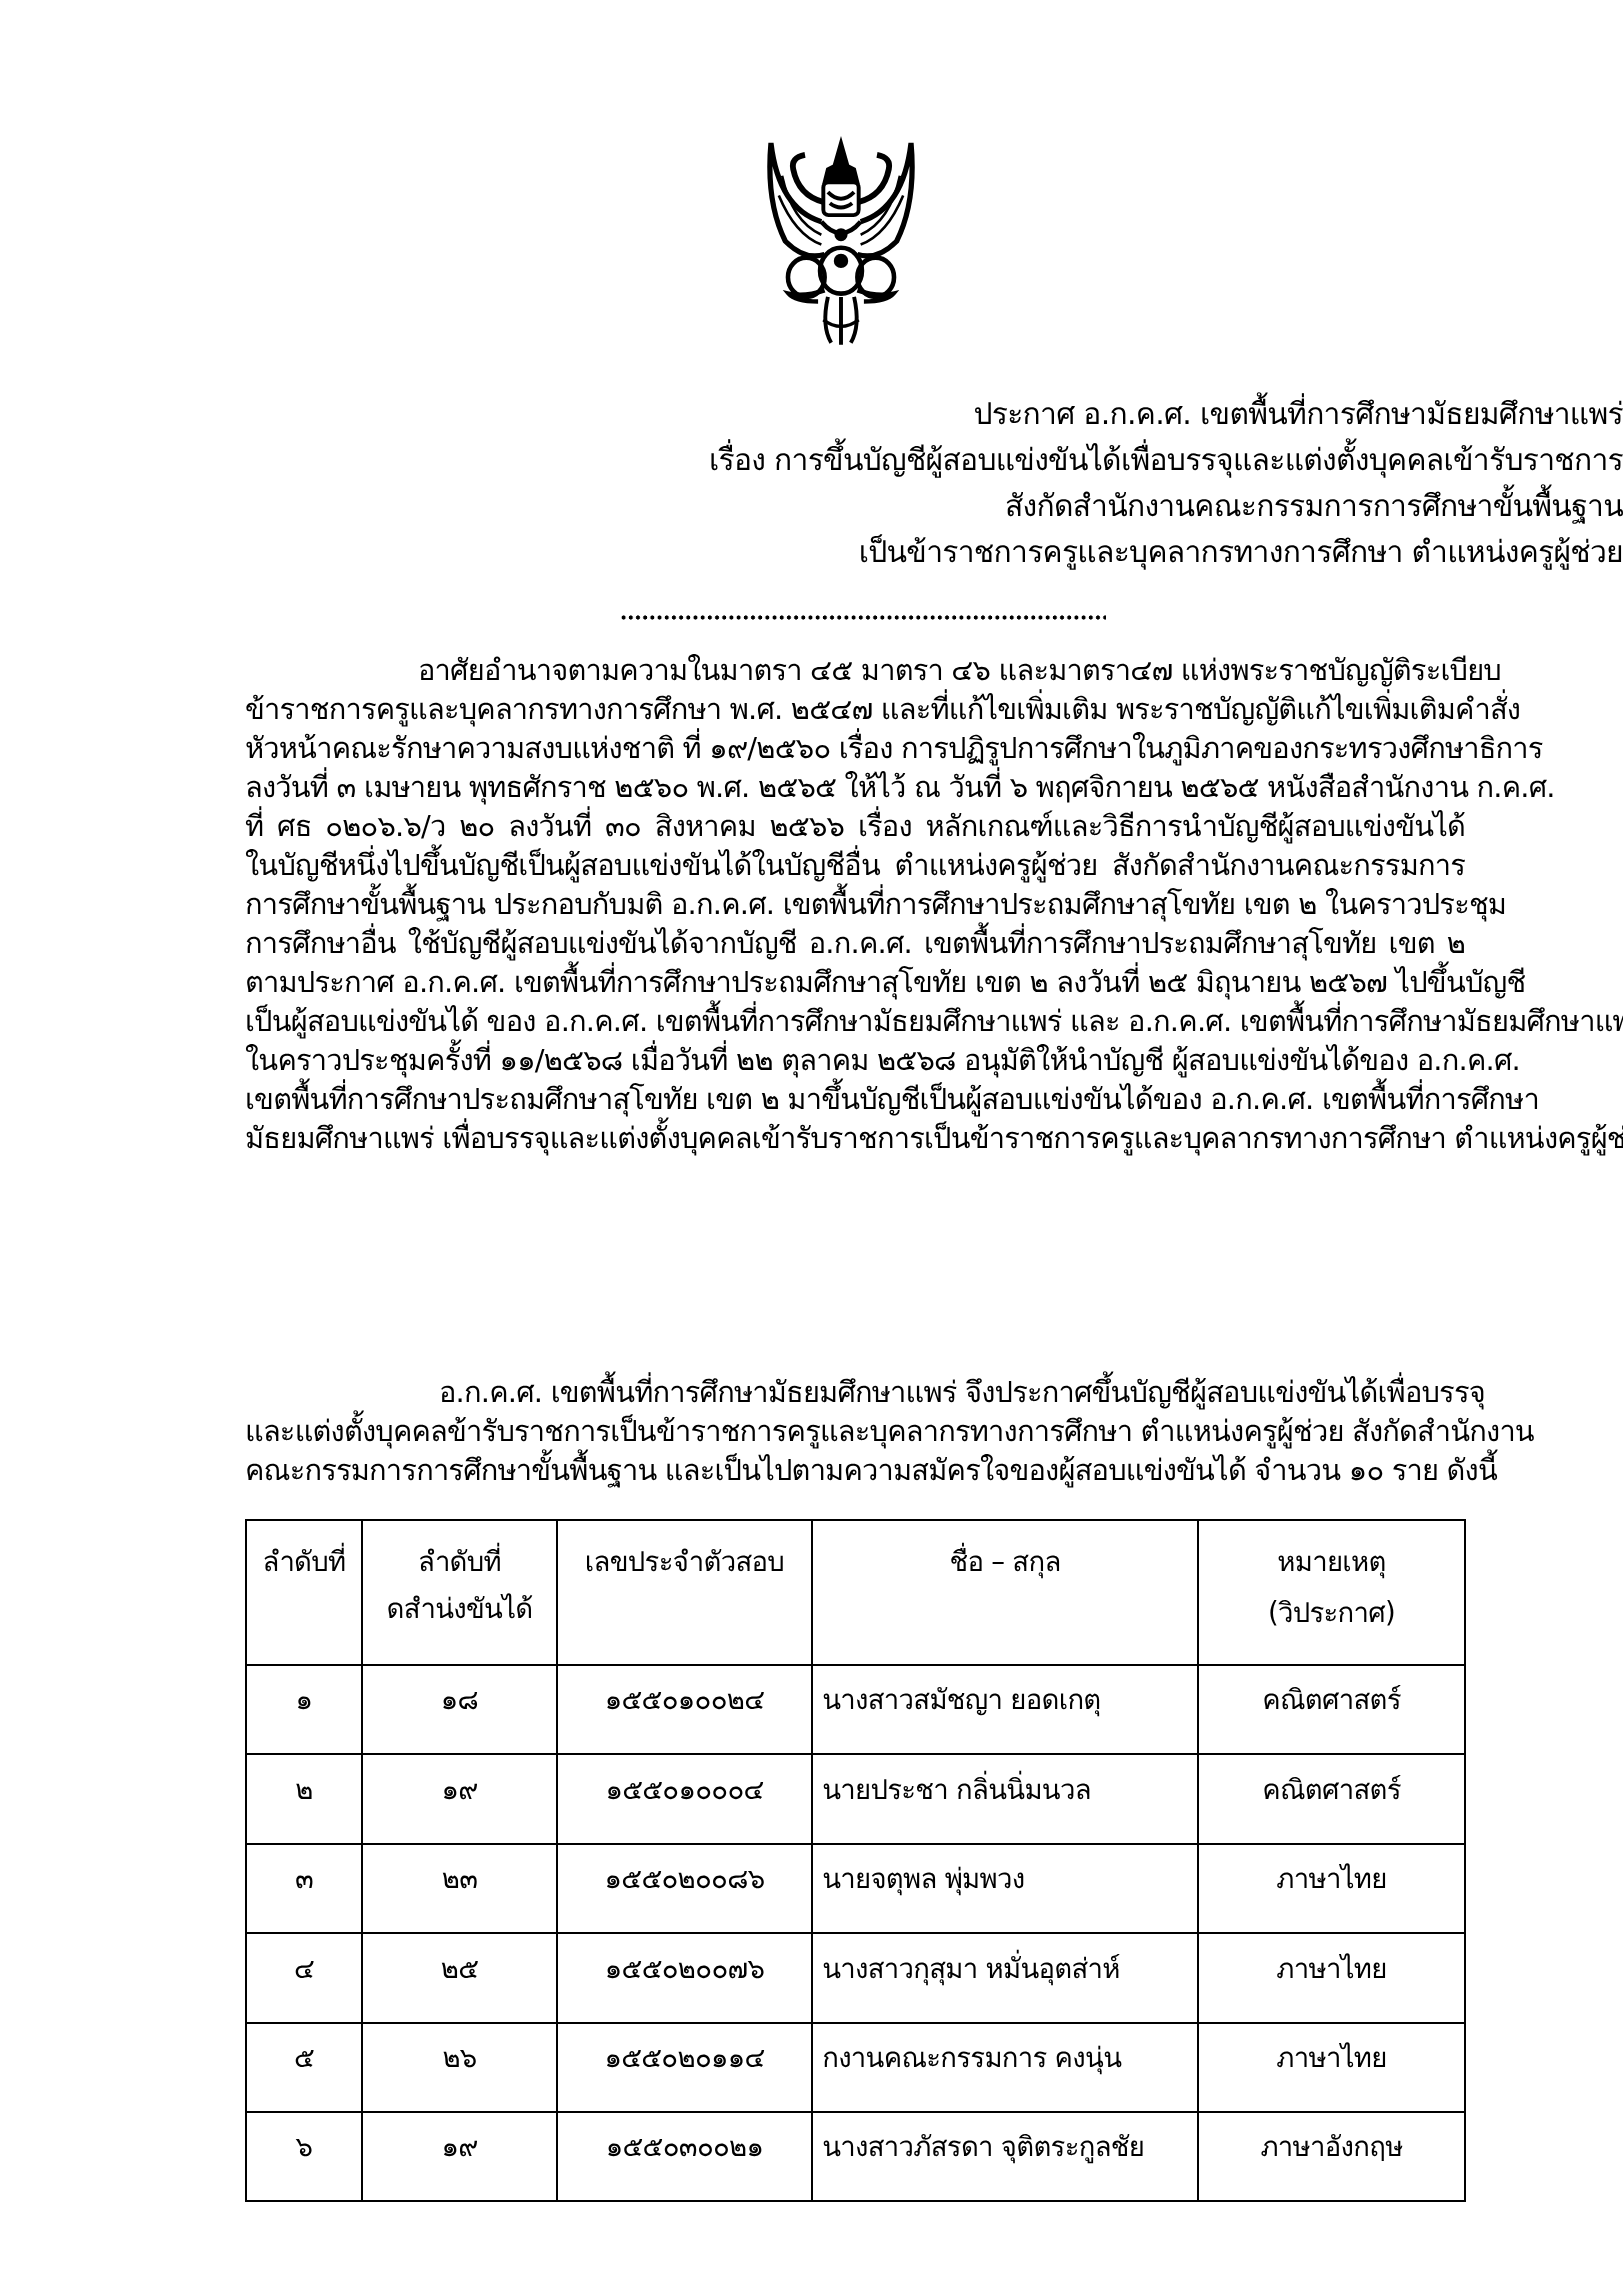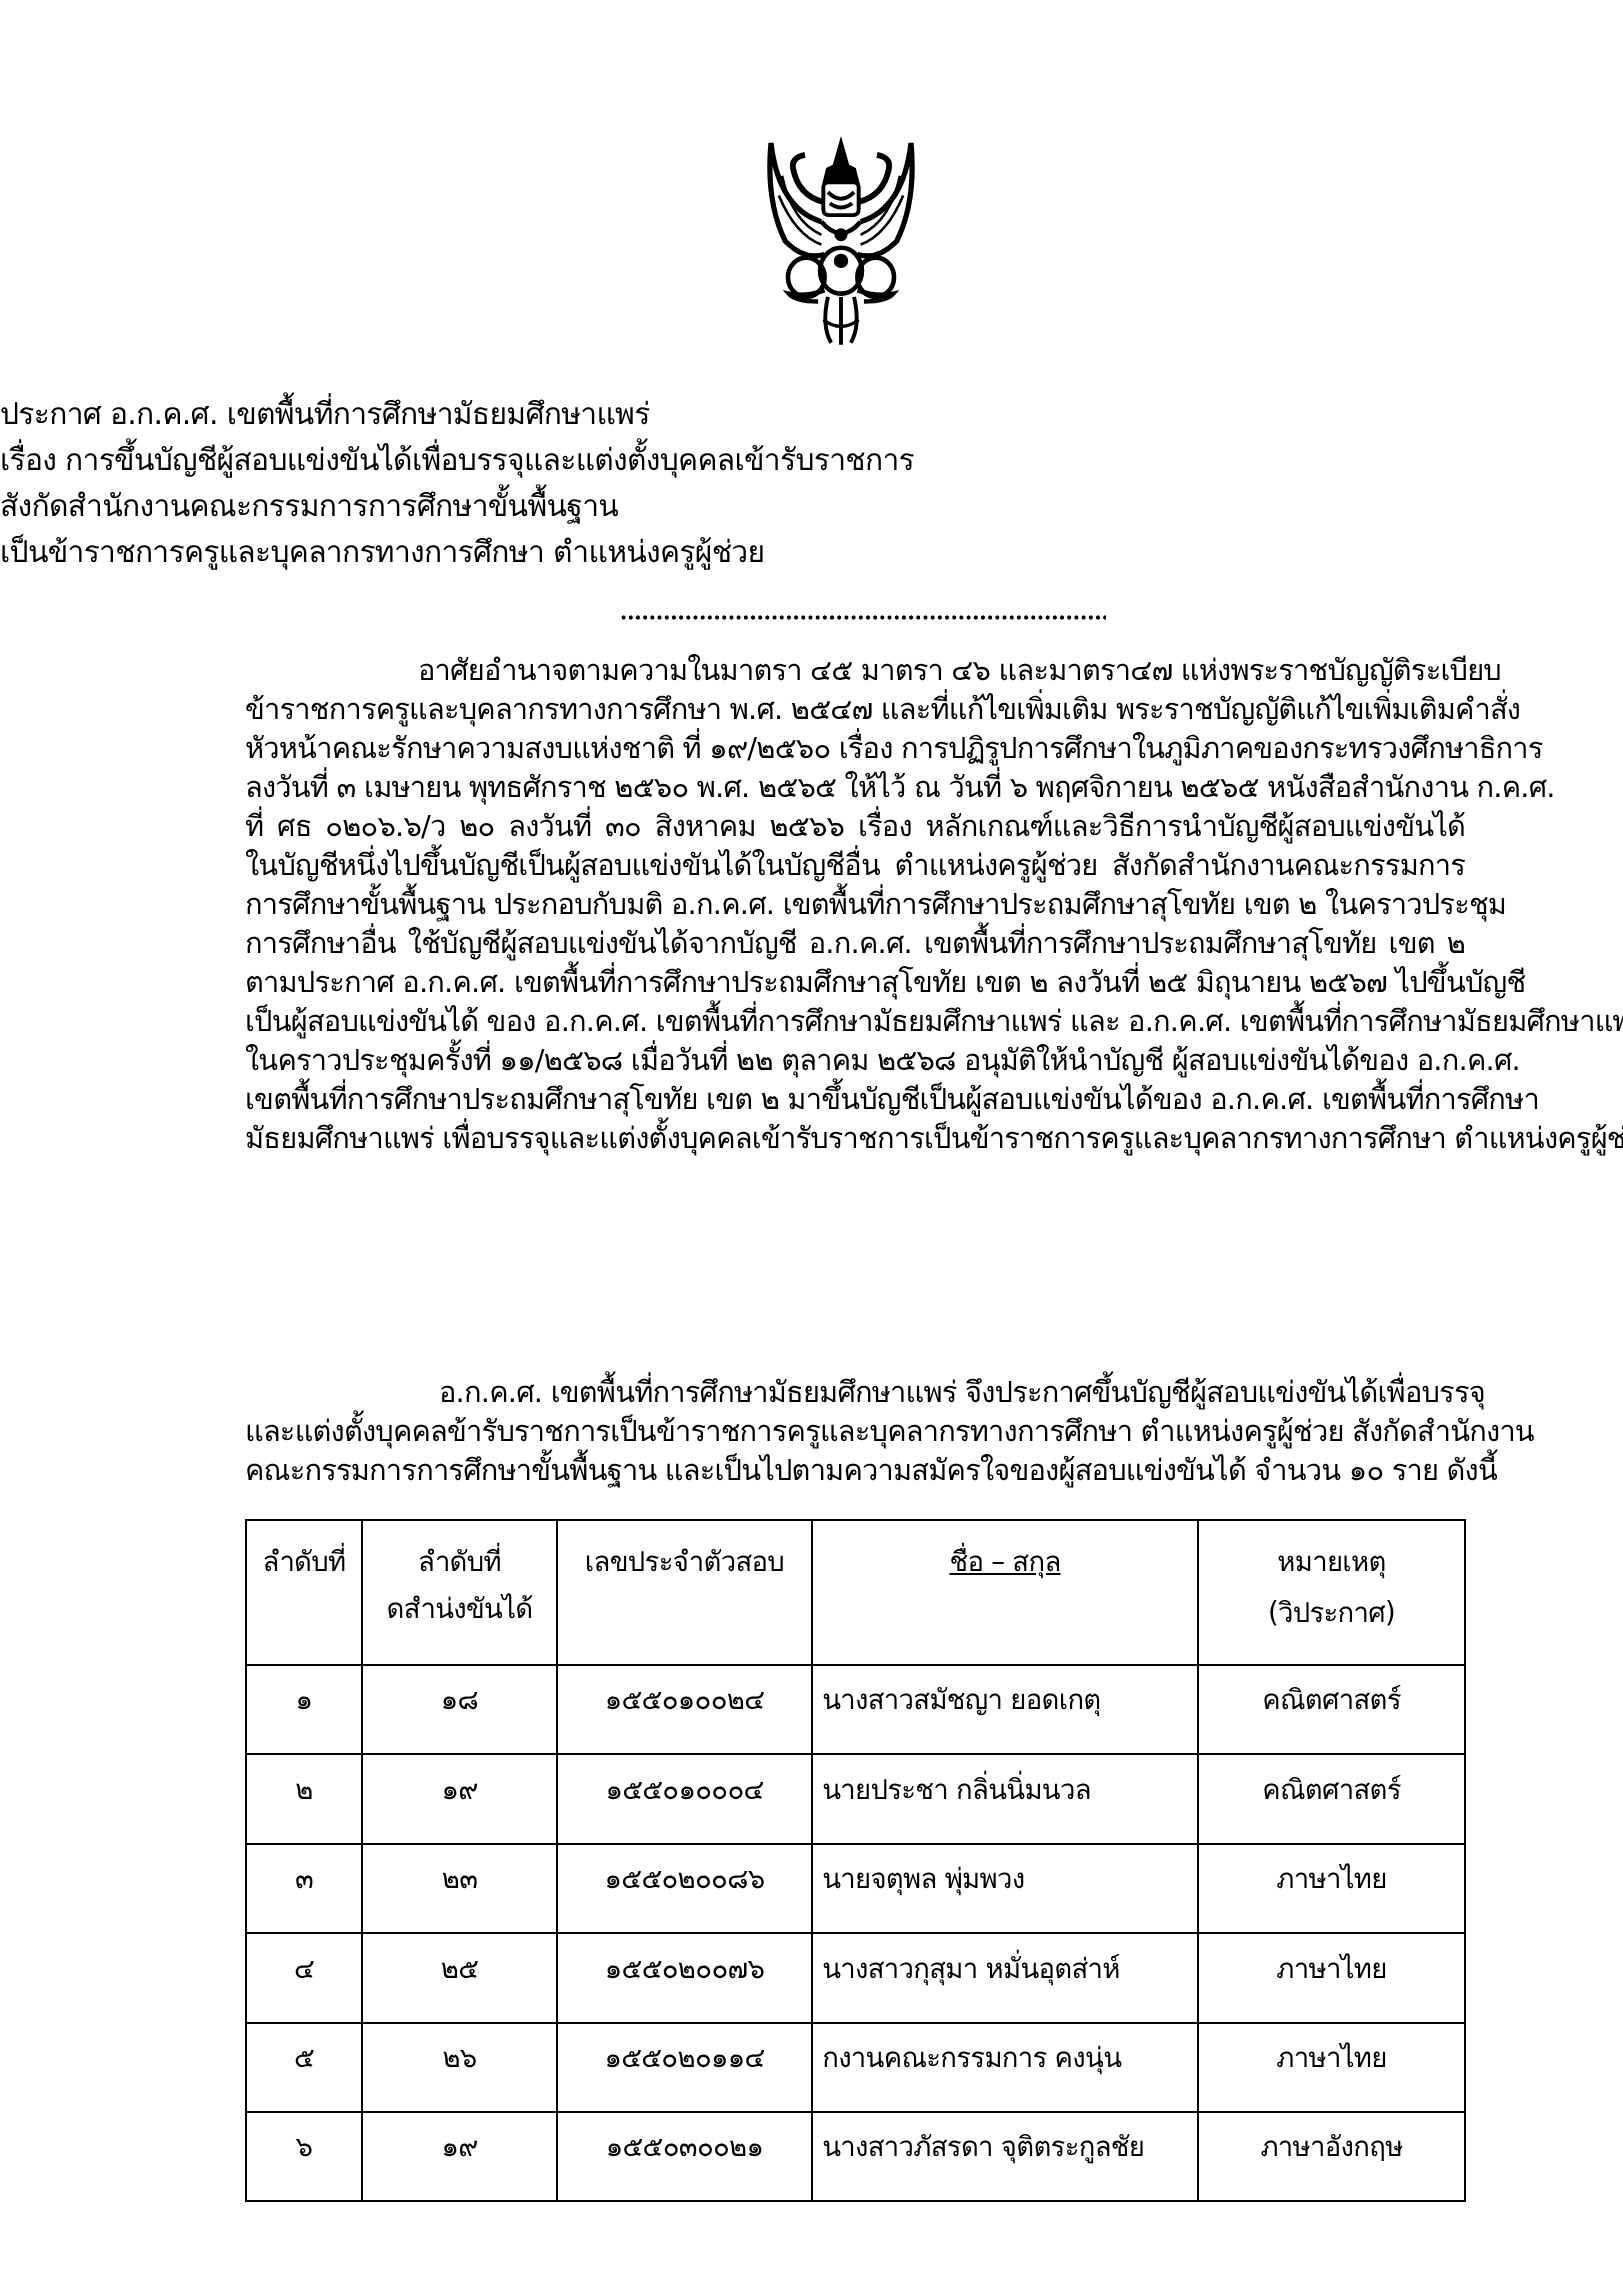--- a/index.html
+++ b/index.html
@@ -10,21 +10,21 @@
   }
   .page { position: absolute; left: 0; top: 0; width: 1623px; height: 2295px; }
 
   .emblem {
     position: absolute; left: 759px; top: 130px; width: 164px; height: 216px;
   }
   .emblem svg { width: 100%; height: 100%; }
 
   .heading {
     position: absolute; left: 0; width: 1623px; top: 391px;
-    text-align: left; font-size: 30px; line-height: 46px;
+    text-align: right; font-size: 30px; line-height: 46px;
     letter-spacing: -0.7px;
   }
   .heading div { white-space: nowrap; }
 
   .dots {
     position: absolute; left: 620px; top: 615px; width: 486px; height: 5.2px;
     background-image: radial-gradient(circle, #000 2px, transparent 2.3px);
     background-size: 7.2px 5.2px; background-repeat: repeat-x;
   }
 
@@ -45,21 +45,21 @@
   table.results {
     position: absolute; left: 245px; top: 1519px; width: 1220px;
     border-collapse: collapse; table-layout: fixed;
     font-size: 27.5px; letter-spacing: -0.7px;
   }
   table.results td, table.results th {
     border: 2px solid #000; padding: 0 12px; font-weight: normal;
     vertical-align: top;
   }
   table.results th { height: 126px; padding-top: 17px; text-align: center; line-height: 47px; }
-  table.results th.name-h { text-align: center; text-decoration: underline; }
+  table.results th.name-h { text-align: center; }
   table.results td { height: 73px; padding-top: 14.4px; text-align: center; line-height: 39px; }
   table.results td.name { text-align: left; padding-left: 9.2px; }
   table.results th.remark-h span { display: block; }
   .col1 { width: 116px; } .col2 { width: 195px; } .col3 { width: 255px; }
   .col4 { width: 386px; } .col5 { width: 267px; }
 </style>
 </head>
 <body>
 
 <div class="page">

